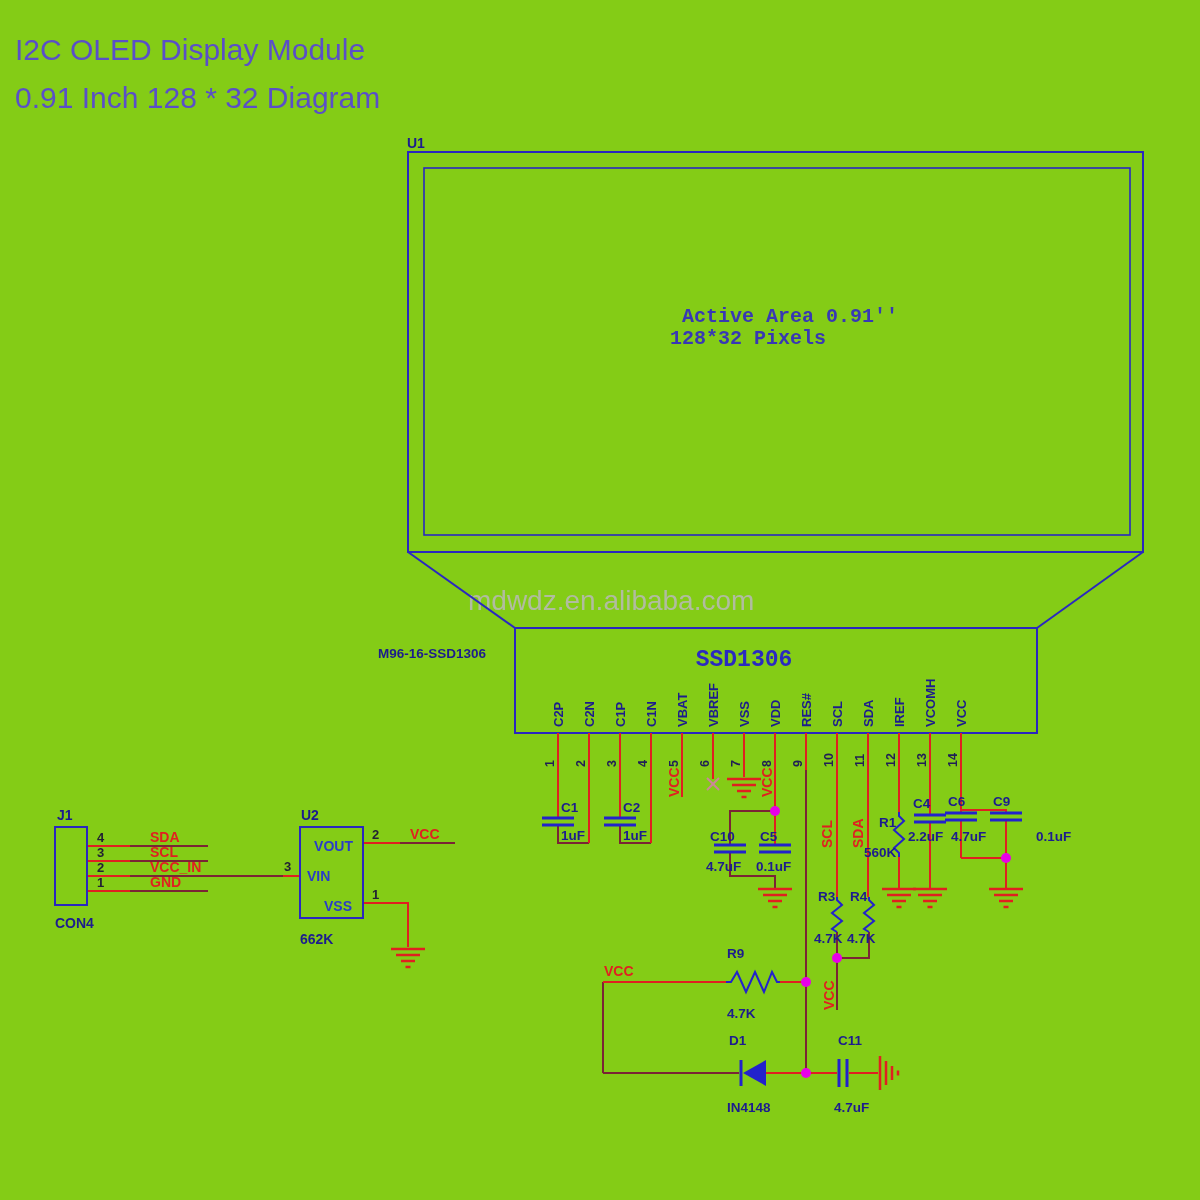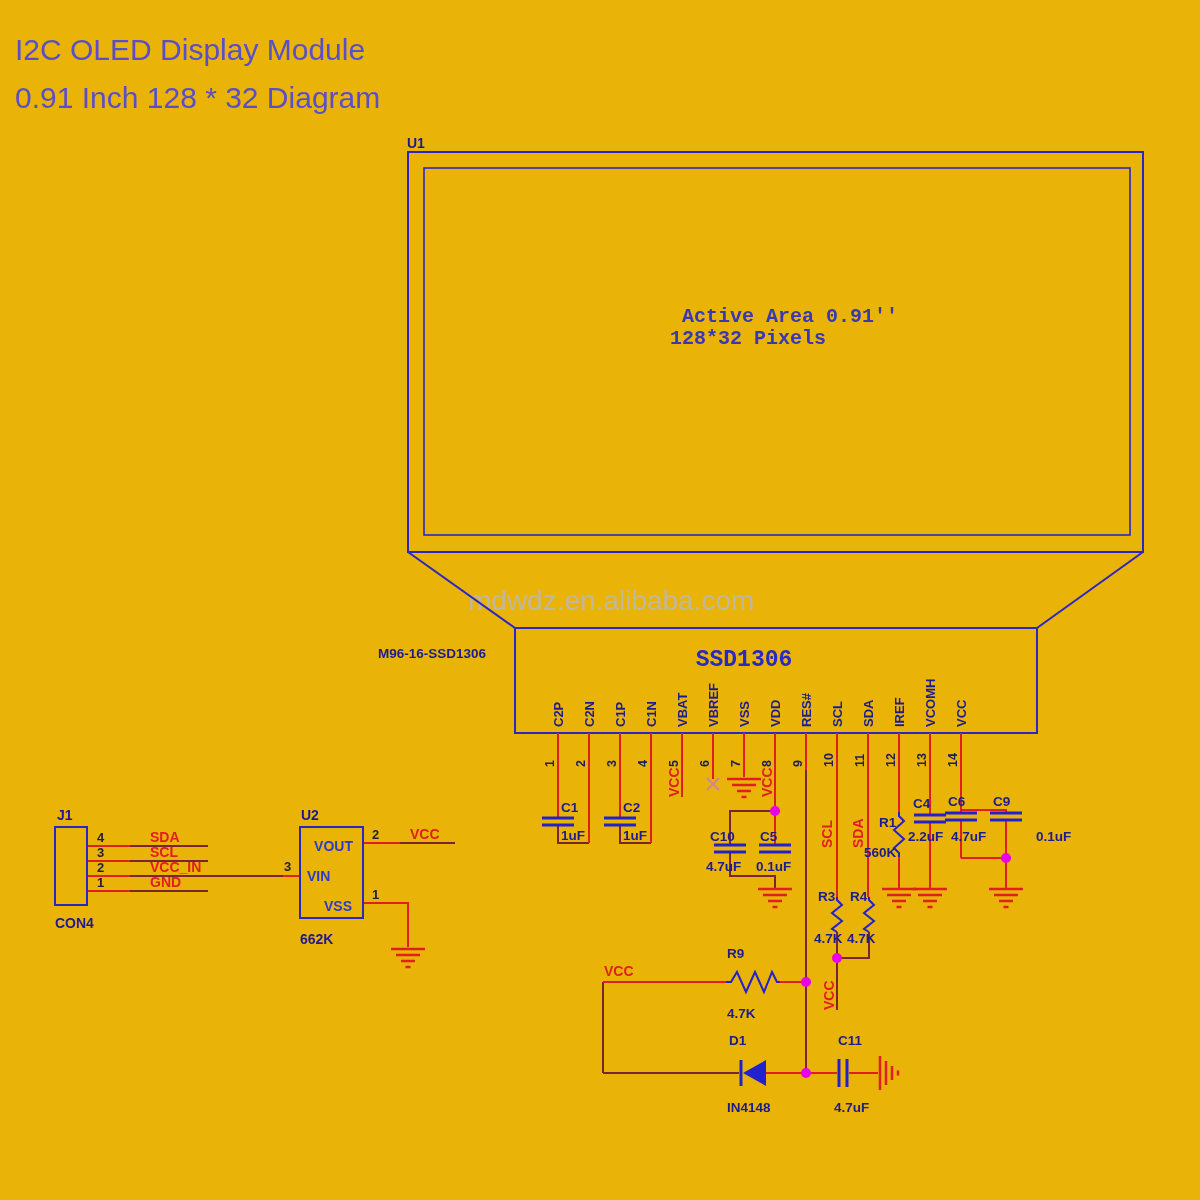--- a/index.html
+++ b/index.html
@@ -1,16 +1,16 @@
 <!DOCTYPE html>
 <html><head>
 <meta charset="utf-8">
 <style>
   html,body{margin:0;padding:0;background:#ffffff;}
-  .canvas{position:relative;width:1200px;height:1200px;background:#eab308;overflow:hidden;}
+  .canvas{position:relative;width:1200px;height:1200px;background:#84cc16;overflow:hidden;}
   svg{position:absolute;left:0;top:0;}
   text{font-family:"Liberation Sans",sans-serif;}
   .title-line{fill:#5a4fc8;font-size:30px;font-weight:normal;}
   .watermark{fill:#b8b8b8;font-size:28px;fill-opacity:.85;}
   .ref{fill:#1c1c8e;font-weight:bold;font-size:14px;}
   .navy{fill:#1c1c8e;font-weight:bold;font-size:13.5px;}
   .mono-navy{fill:#3838b4;font-family:"Liberation Mono","DejaVu Sans Mono",monospace;font-weight:bold;font-size:20px;}
   .chipname{fill:#2a2ac0;font-family:"Liberation Mono","DejaVu Sans Mono",monospace;font-weight:bold;font-size:23px;}
   .pinlabel{fill:#1c1c8e;font-weight:bold;font-size:13px;}
   .pinnum{fill:#202055;font-weight:bold;font-size:12.5px;}

